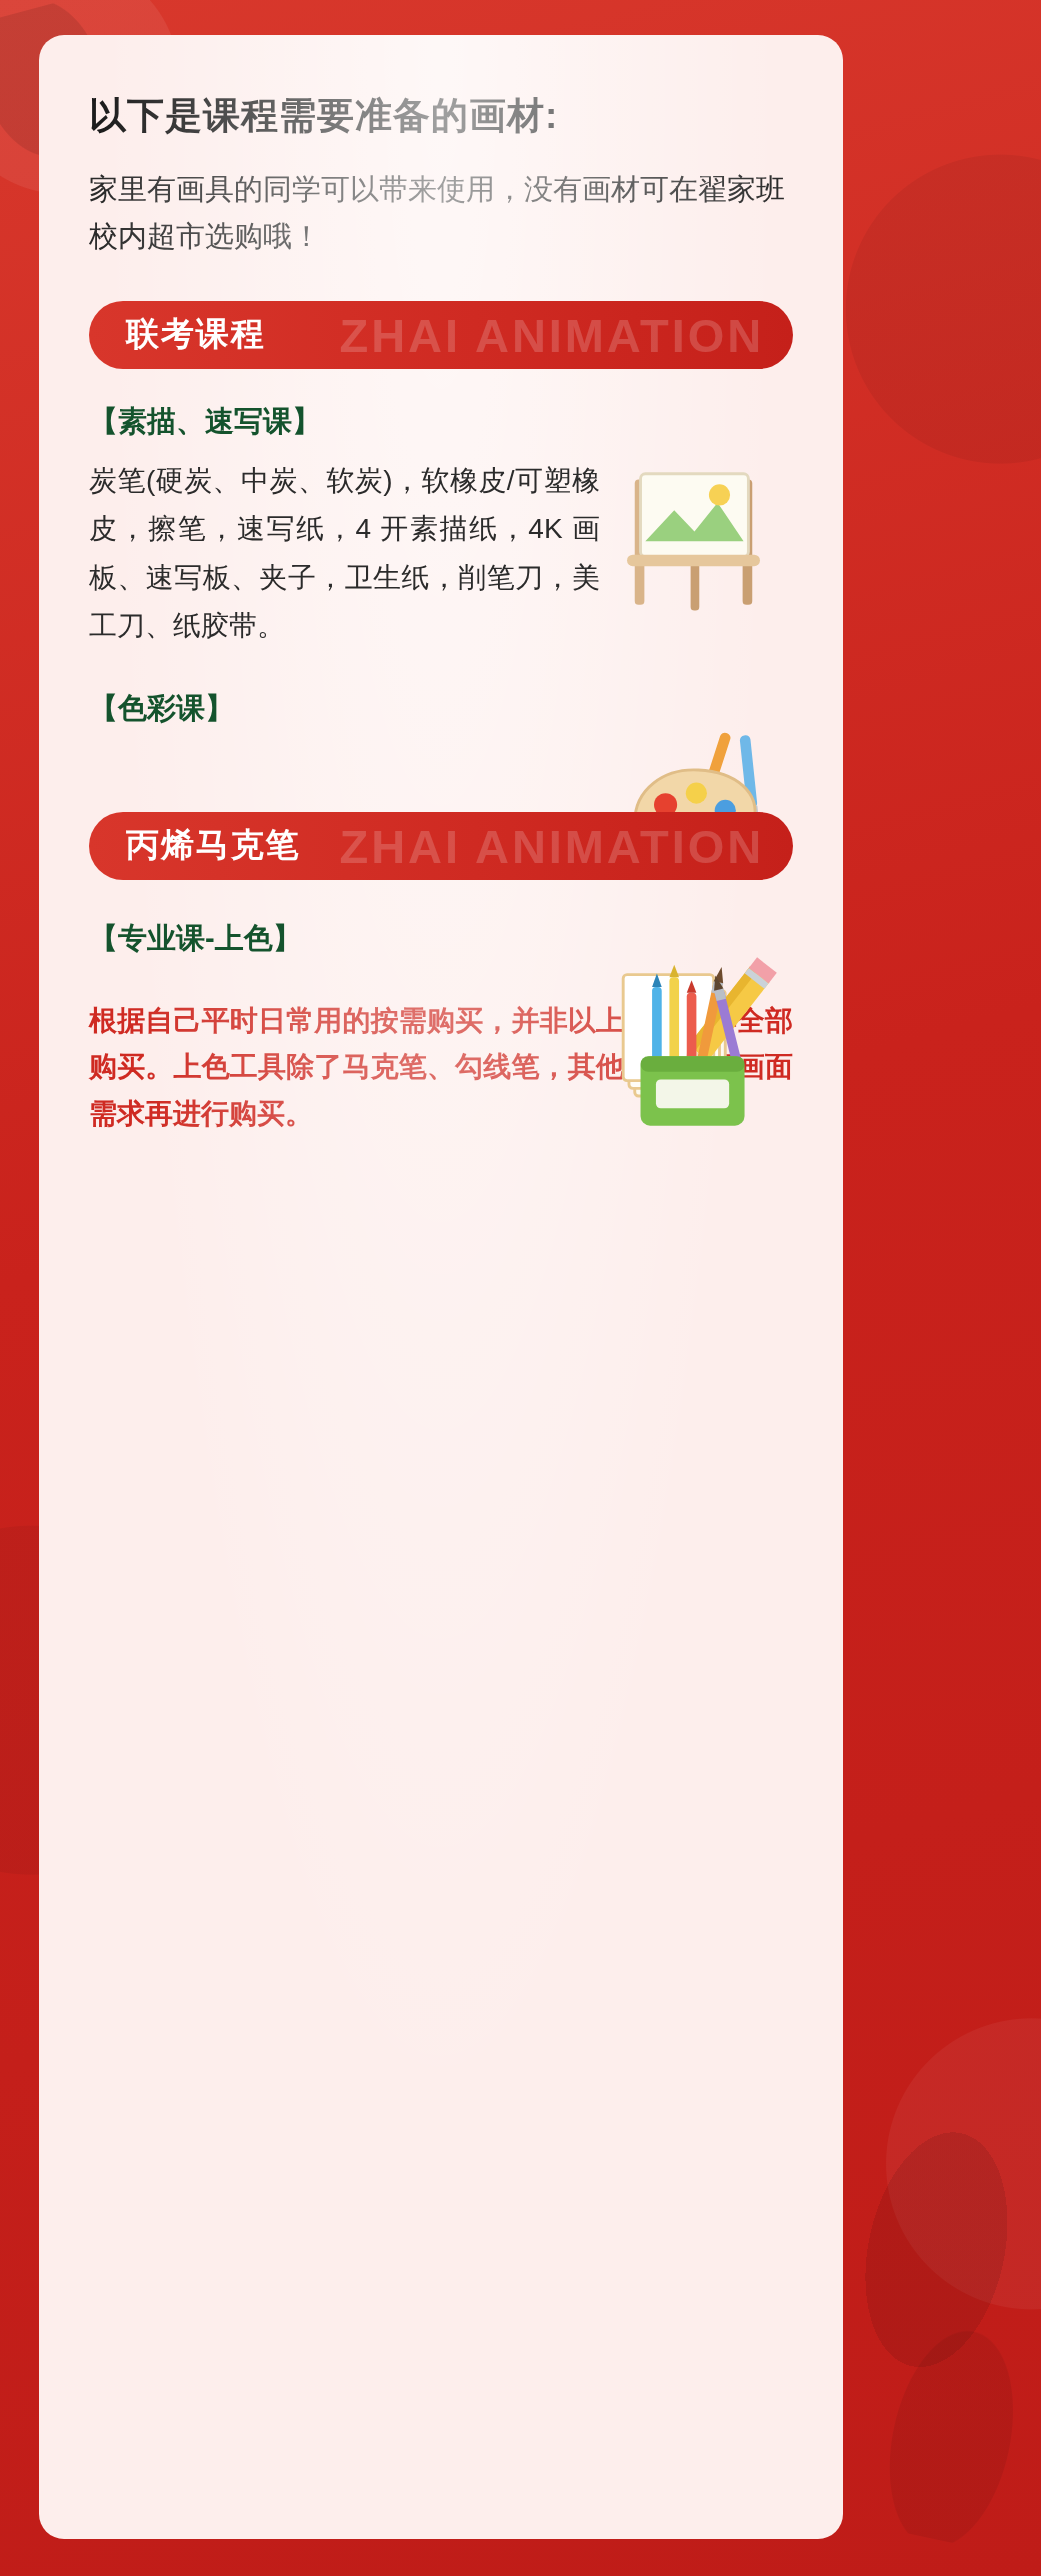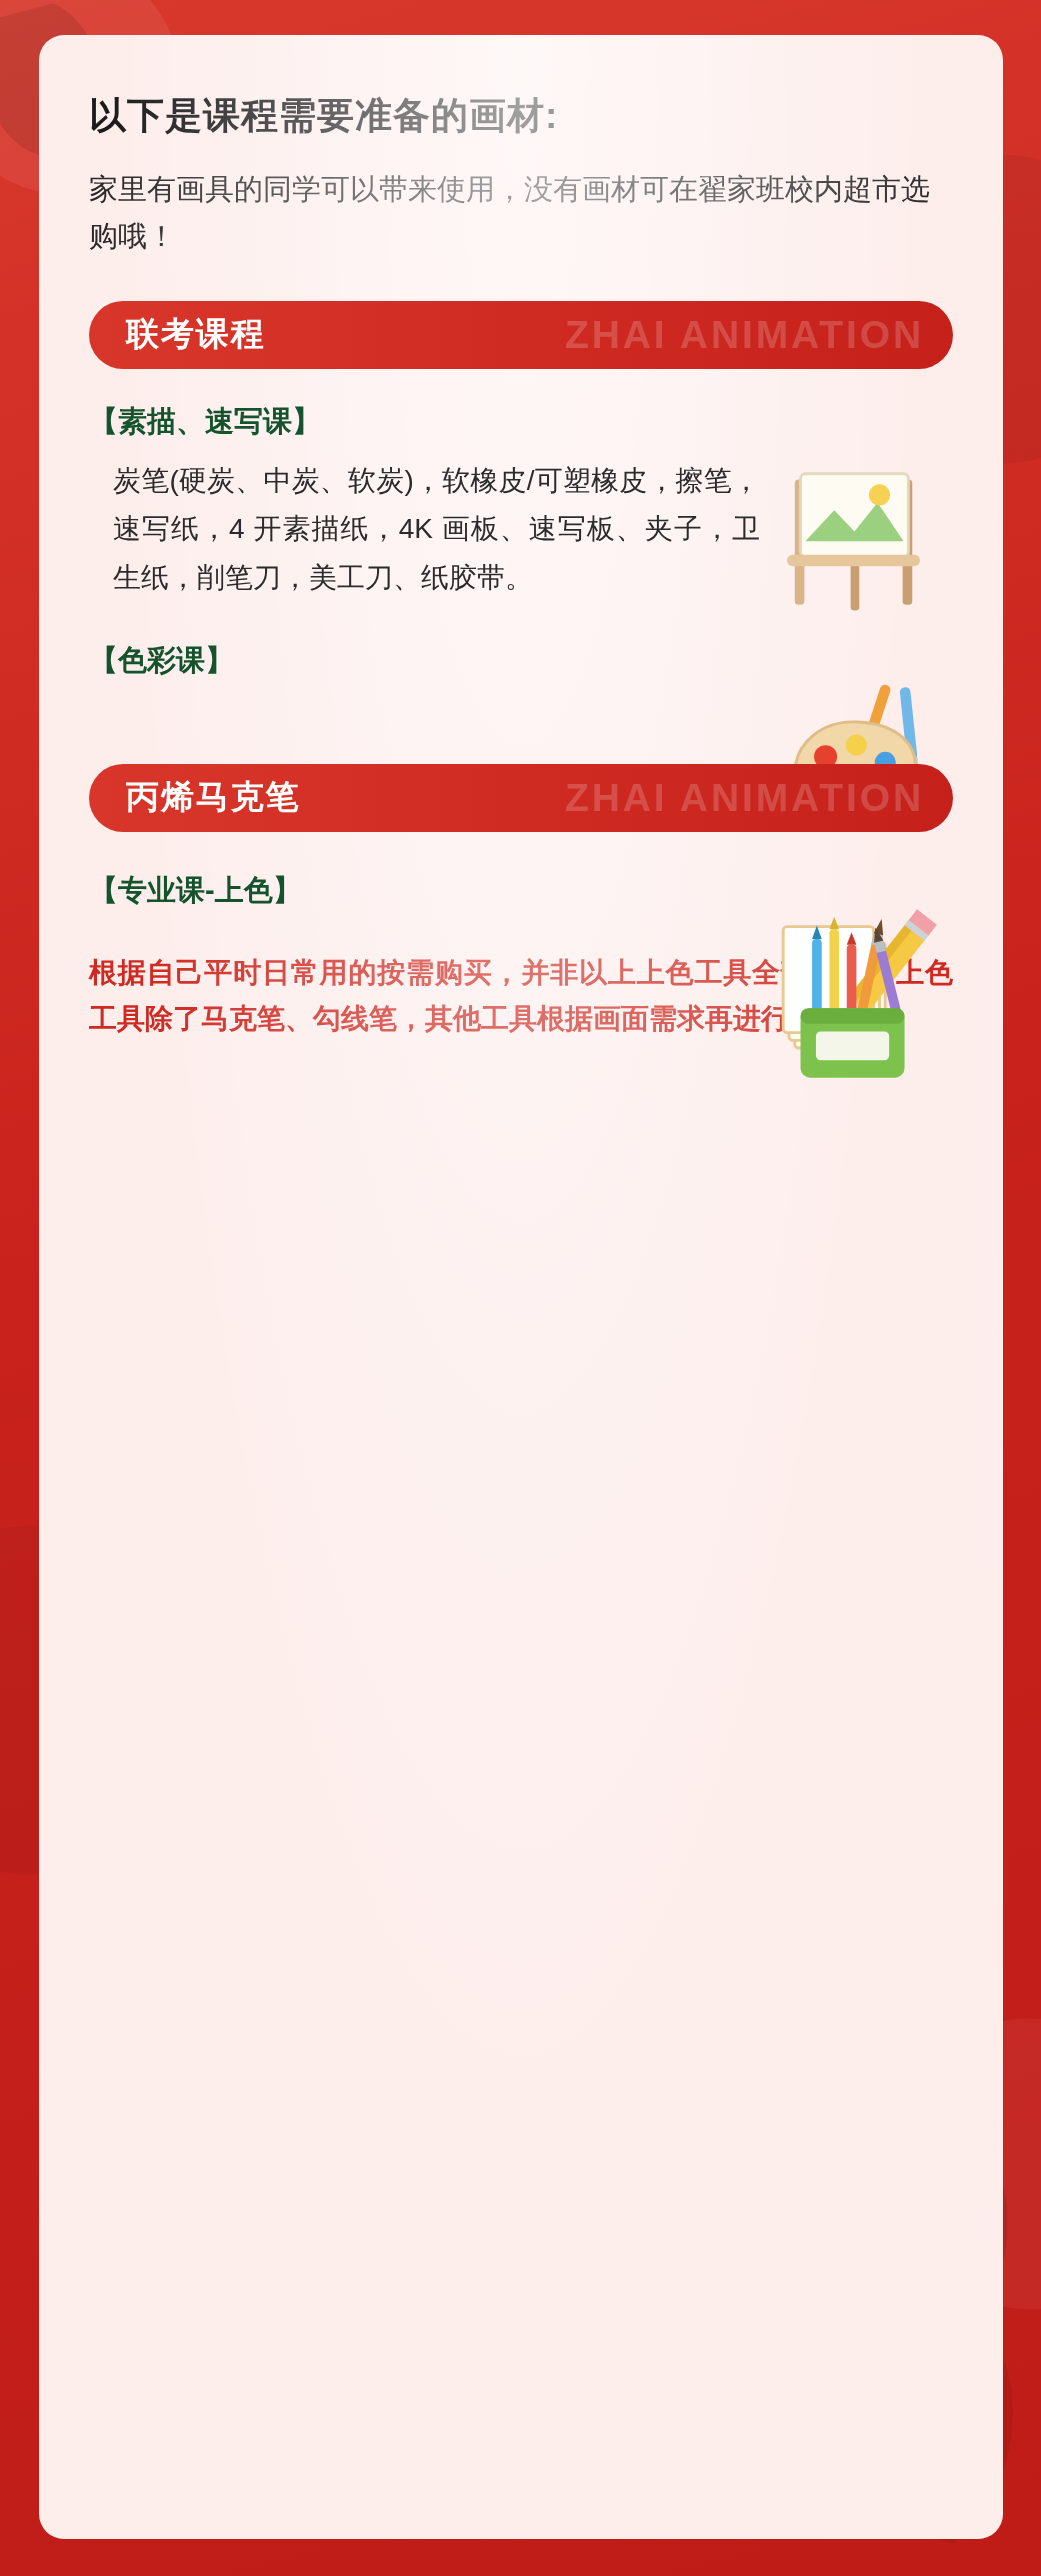--- a/index.html
+++ b/index.html
@@ -42,21 +42,21 @@
     background:
       radial-gradient(ellipse at 40% 30%, rgba(0,0,0,0.09) 0 68px, transparent 68px),
       radial-gradient(ellipse at 60% 75%, rgba(0,0,0,0.07) 0 58px, transparent 59px);
     transform: rotate(12deg);
   }
 
   .card {
     position: absolute;
     left: 39px;
     top: 35px;
-    width: 964px;
+    width: 804px;
     min-height: 2504px;
     background: #fdeeec;
     border-radius: 25px;
     padding: 56px 50px 39px 50px;
     overflow: hidden;
   }
   .card::before {
     
     content: "";
     position: absolute;
@@ -97,21 +97,21 @@
     font-size: 33px;
     font-weight: bold;
     letter-spacing: 1.9px;
     padding-left: 37px;
   }
   .banner-watermark {
     position: absolute;
     right: 29px;
     top: 50%;
     transform: translateY(-50%);
-    font-size: 39px;
+    font-size: 47px;
     font-weight: bold;
     letter-spacing: 2.9px;
     color: rgba(255,255,255,0.18);
     z-index: 1;
     white-space: nowrap;
     font-family: "Liberation Sans", sans-serif;
   }
 
   .block { position: relative; margin-bottom: 39px; }
   .block:last-child { margin-bottom: 0; }
@@ -121,21 +121,21 @@
     font-weight: bold;
     color: #14532d;
     margin-bottom: 15.4px;
   }
   .block-body {
     font-size: 28px;
     line-height: 1.72;
     color: #2b2b2b;
     text-align: justify;
   }
-  .block-body.narrow { padding-right: 193px; margin-left: 24px; }
+  .block-body.narrow { padding-right: 193px; }
 
   .art {
     position: absolute;
     right: 7.7px;
     top: 39px;
     width: 183px;
     height: 183px;
   }
   .art-2 { top: 29px; }
   .art-3 { top: 27px; }

